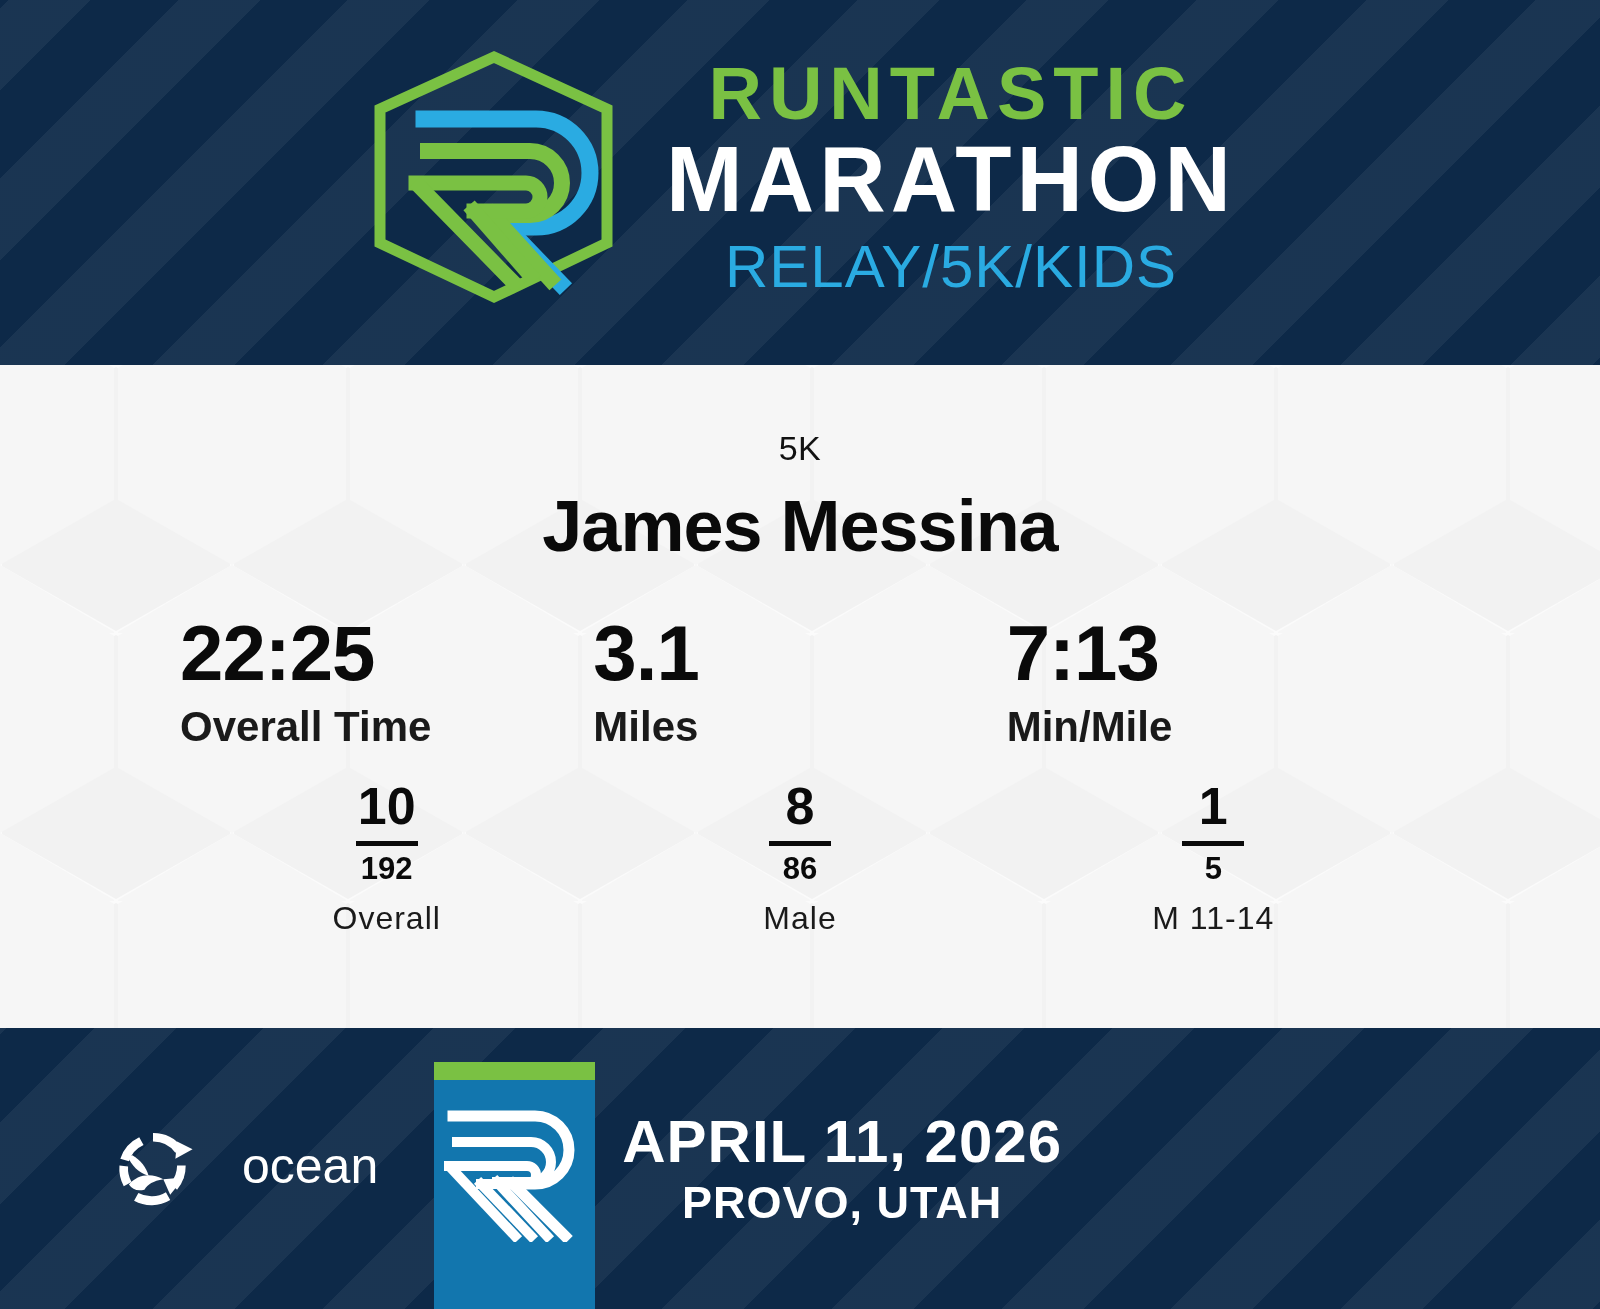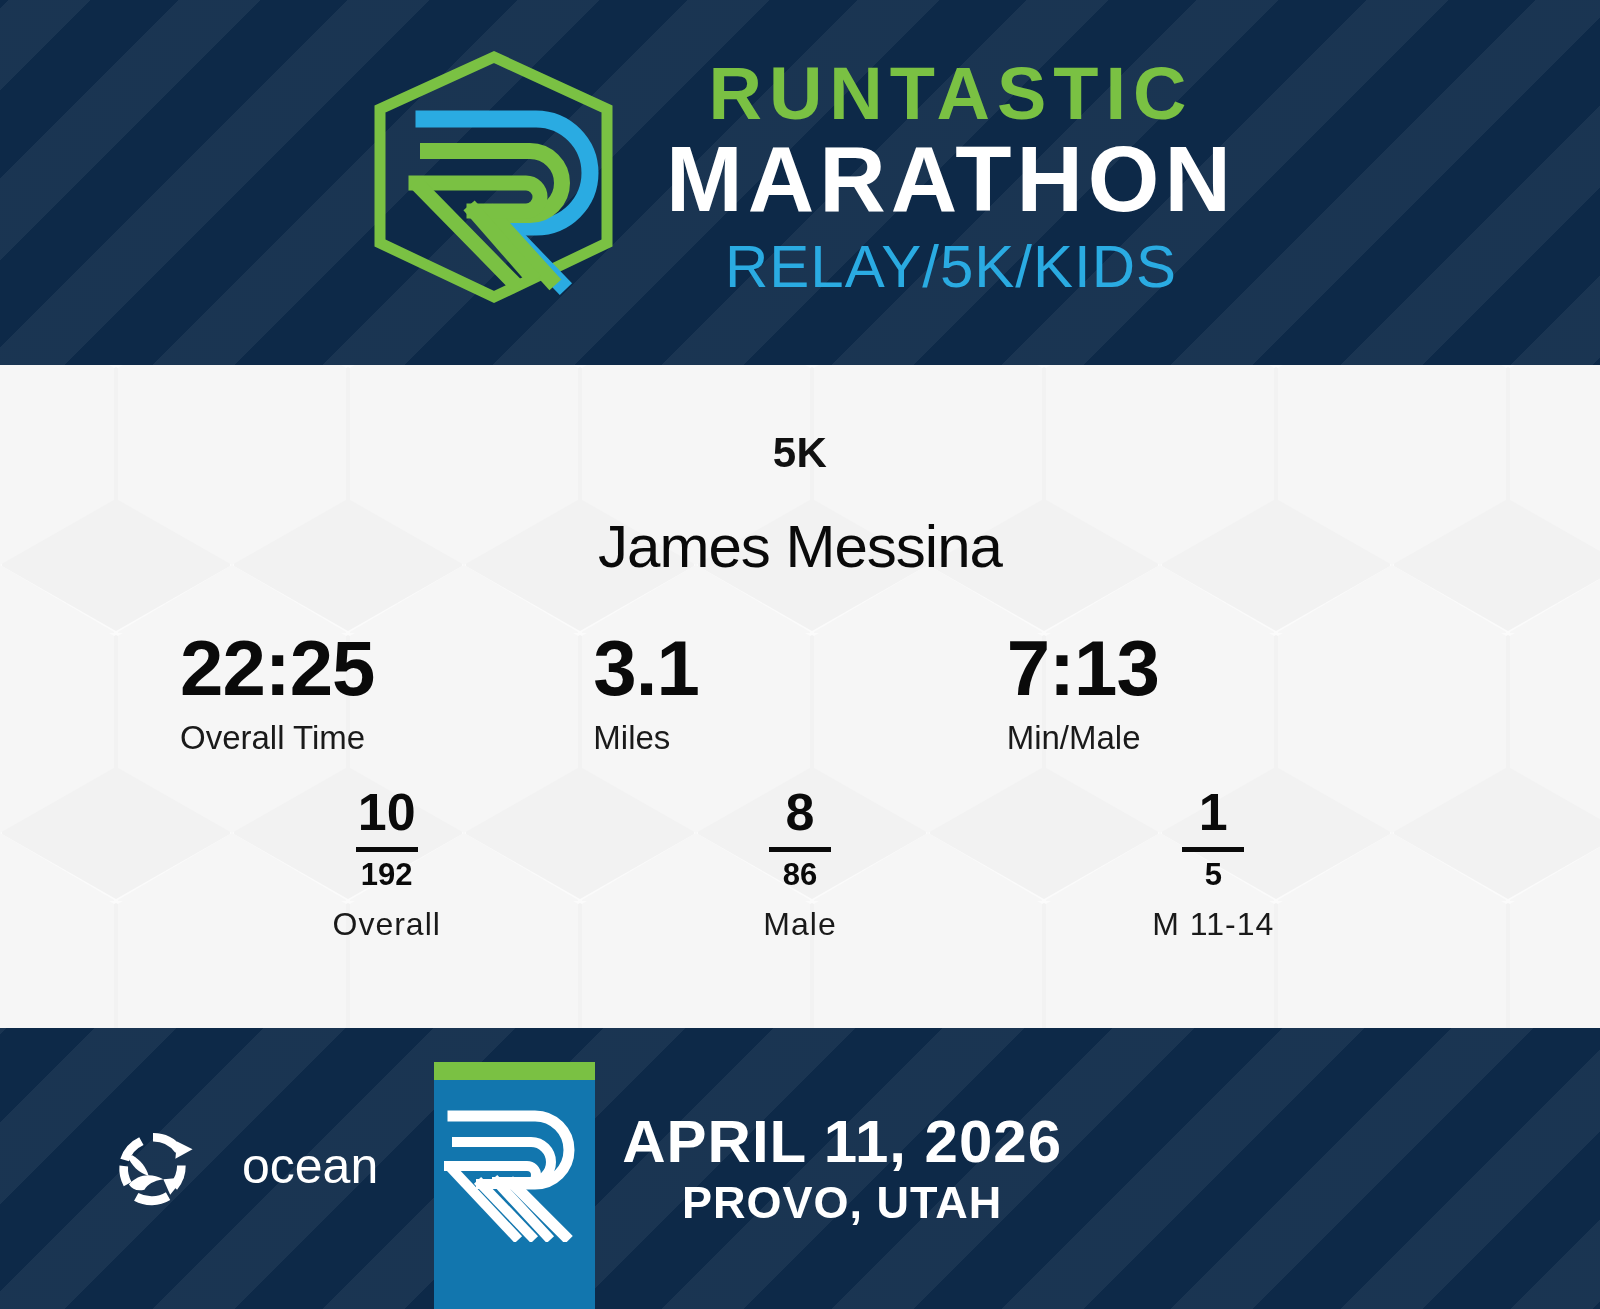--- a/index.html
+++ b/index.html
@@ -67,38 +67,38 @@
   }
   .hexbg{position:absolute;inset:0;width:100%;height:100%;}
   .main-inner{
     position:relative;z-index:2;
     height:100%;
     display:flex;flex-direction:column;align-items:center;
     padding-top:64px;
     box-sizing:border-box;
   }
   .race-type{
-    font-size:42px;font-weight:700;color:#111;
+    font-size:34px;font-weight:400;color:#111;
     letter-spacing:0.5px;
   }
   .athlete-name{
-    font-size:60px;font-weight:400;color:#0a0a0a;
-    letter-spacing:-1px;margin-top:40px;line-height:1;
+    font-size:72px;font-weight:700;color:#0a0a0a;
+    letter-spacing:-1px;margin-top:22px;line-height:1;
   }
 
   .stats-row{
     display:flex;width:1240px;margin-top:52px;
   }
   .stat{flex:1;display:flex;flex-direction:column;align-items:flex-start;}
   .stat-value{
     font-size:78px;font-weight:700;color:#0a0a0a;line-height:1;
     letter-spacing:-1px;
   }
   .stat-label{
-    font-size:33px;font-weight:400;color:#1a1a1a;margin-top:14px;line-height:1;
+    font-size:42px;font-weight:700;color:#1a1a1a;margin-top:14px;line-height:1;
   }
 
   .ranks-row{
     display:flex;width:1240px;margin-top:32px;
   }
   .rank{flex:1;display:flex;flex-direction:column;align-items:center;}
   .rank-num{
     font-size:52px;font-weight:700;color:#0a0a0a;line-height:1;
   }
   .rank-rule{
@@ -217,21 +217,21 @@
         <div class="stat">
           <div class="stat-value">22:25</div>
           <div class="stat-label">Overall Time</div>
         </div>
         <div class="stat">
           <div class="stat-value">3.1</div>
           <div class="stat-label">Miles</div>
         </div>
         <div class="stat">
           <div class="stat-value">7:13</div>
-          <div class="stat-label">Min/Male</div>
+          <div class="stat-label">Min/Mile</div>
         </div>
       </div>
 
       <div class="ranks-row">
         <div class="rank">
           <div class="rank-num">10</div>
           <div class="rank-rule"></div>
           <div class="rank-den">192</div>
           <div class="rank-label">Overall</div>
         </div>

